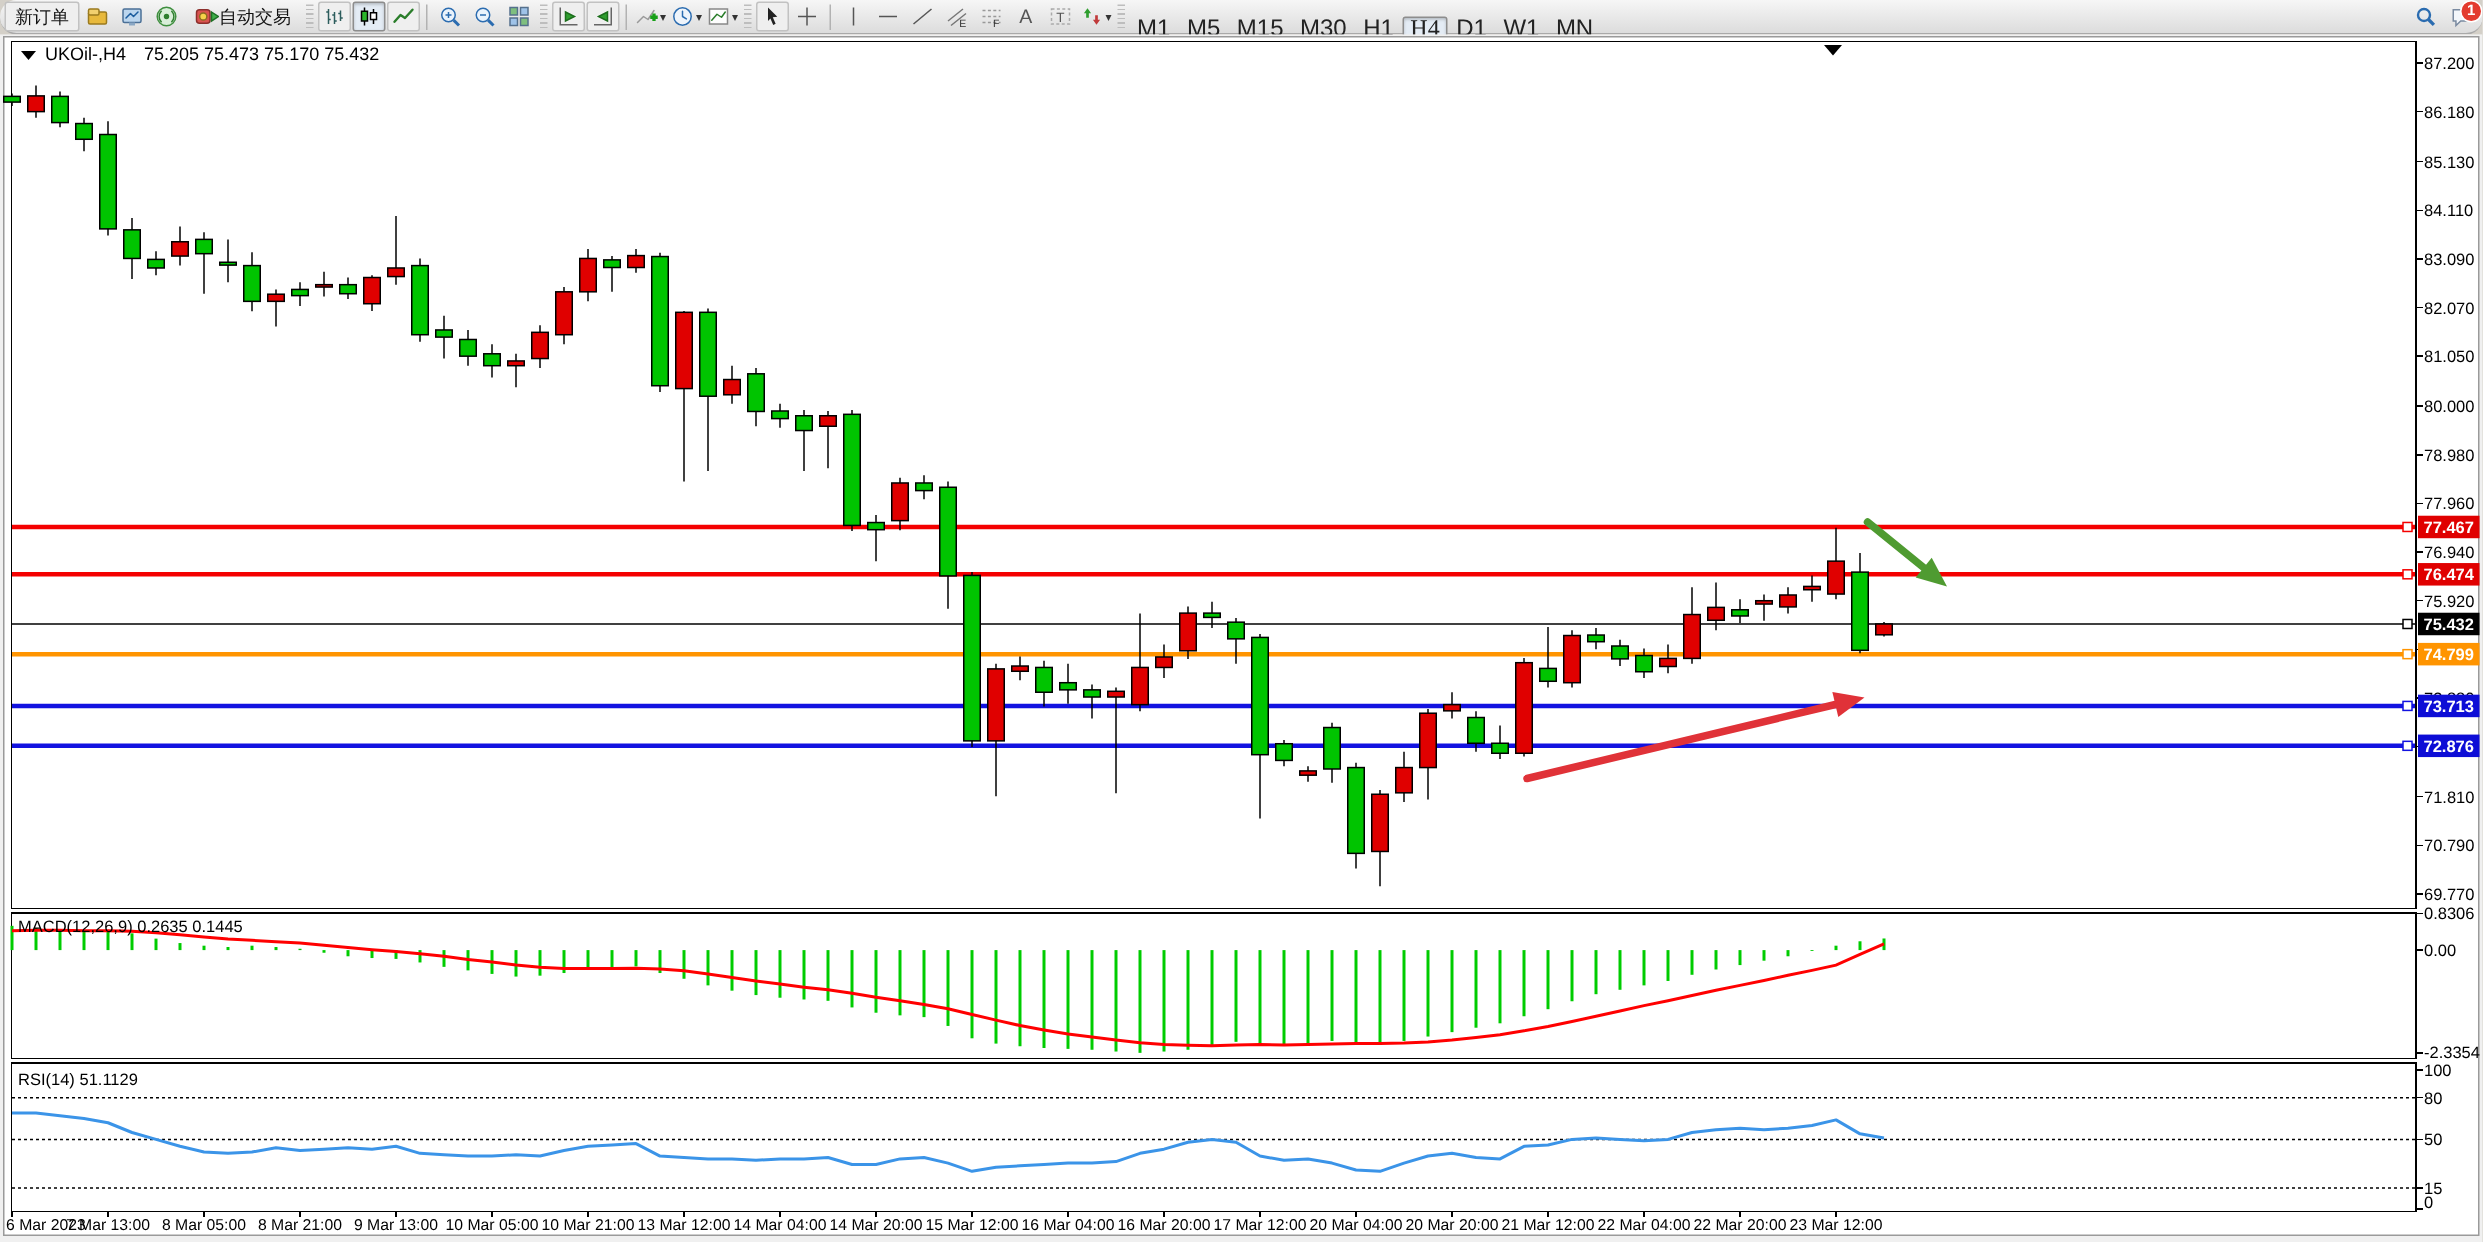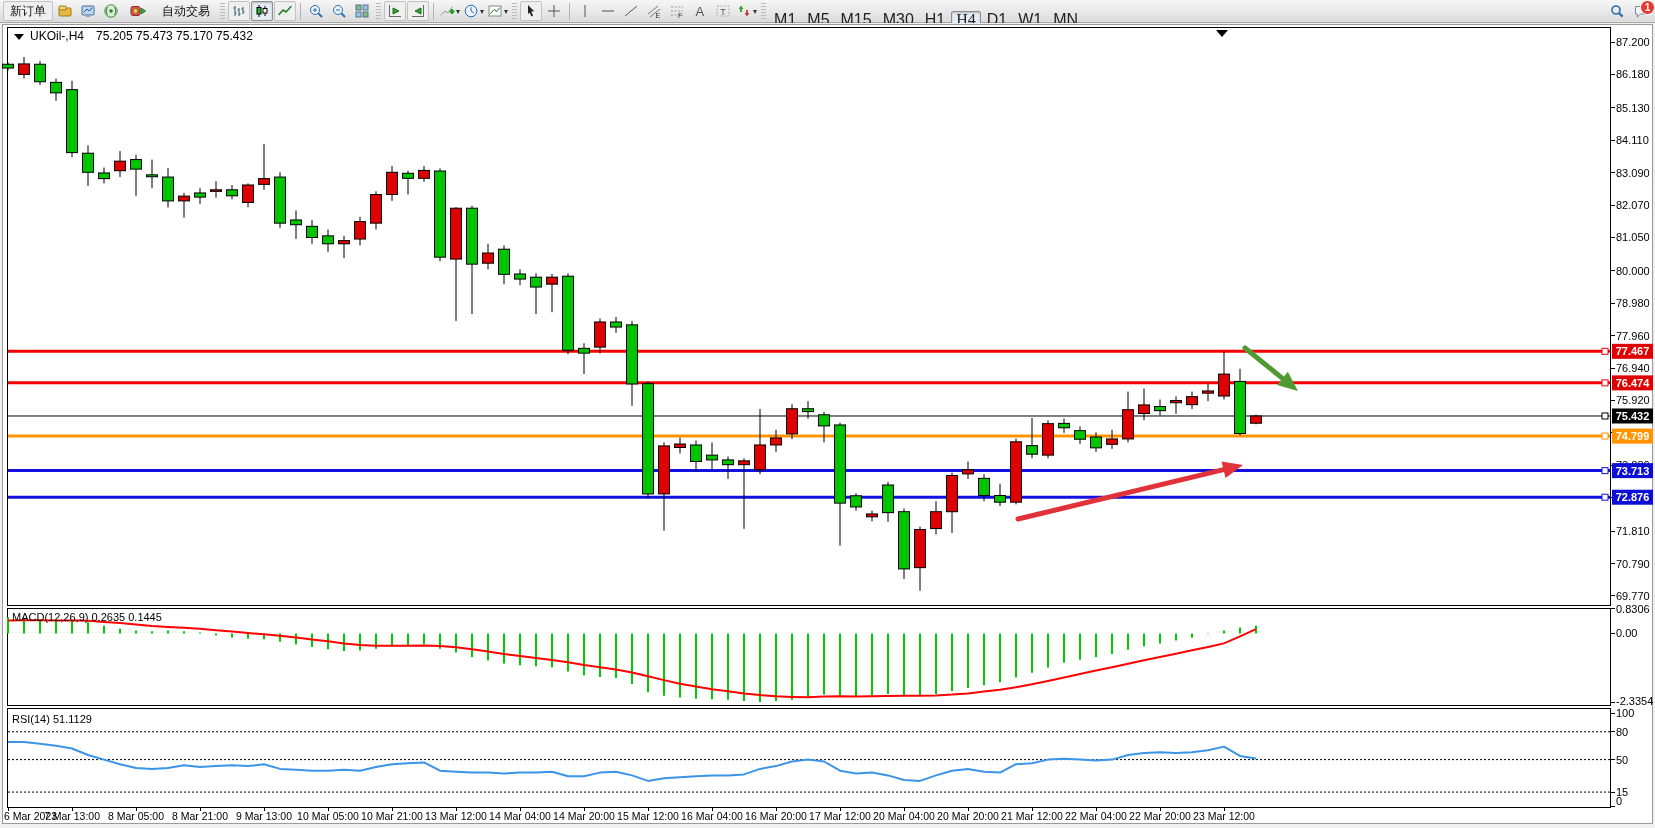--- a/index.html
+++ b/index.html
@@ -1,18 +1,18 @@
 <!DOCTYPE html>
 <html><head>
 <meta charset="utf-8">
 <style>
   html,body{margin:0;padding:0;background:#d4d0c8;}
   body{width:1655px;height:828px;overflow:hidden;font-family:"Liberation Sans",sans-serif;}
   .toolbar{height:22px;display:flex;align-items:center;padding:0 3px;
-    background:linear-gradient(#f6f6f6,#dcdcdc);border-bottom:1px solid #a9a9a9;gap:1px;}
+    background:linear-gradient(#f6f6f6,#dcdcdc);border-bottom:1px solid #a9a9a9;gap:1px;border-radius:11px;}
   .tb{height:20px;min-width:22px;display:flex;align-items:center;justify-content:center;
     border:1px solid transparent;border-radius:2px;box-sizing:border-box;cursor:default;}
   .tb.framed{border-color:#c2c2c2;background:#efefef;}
   .tb.pressed{border-color:#8d8d8d;background:#e4ecf5;box-shadow:inset 0 1px 2px rgba(0,0,0,.22);font-family:Liberation Serif, serif;}
   .tb-text{padding:0 6px;font-size:12px;color:#111;white-space:nowrap;}
   .tf{font-size:16px;color:#222;padding:0 4px;height:18px;min-width:24px;margin-top:18px;}
   .sep{width:1px;height:17px;background:#b2b2b2;margin:0 3px;flex:none;}
   .grip{width:5px;height:16px;margin:0 2px;flex:none;
     background:repeating-linear-gradient(180deg,#bdbdbd 0 1px,transparent 1px 3px);}
   .dd{font-size:8px;color:#333;margin-left:1px;}
@@ -50,21 +50,21 @@
         <circle cx="8" cy="8" r="1.8" fill="#2f7f2f"></circle>
         <path d="M4.5 11.5A5 5 0 0 1 4.5 4.5M11.5 4.5a5 5 0 0 1 0 7" stroke="#2f7f2f" fill="none" stroke-linecap="round" stroke-linejoin="round"></path>
       </svg>
     </div>
     <div class="tb tb-text">
       <svg width="16" height="16" viewBox="0 0 16 16" fill="none" stroke-width="1">
         <rect x="1" y="3.5" width="9" height="9" rx="2" fill="#d9534f" stroke="#8c2f2c"></rect>
         <circle cx="5.5" cy="8" r="2.4" fill="#f6d34a" stroke="#8c6d1f"></circle>
         <polygon points="11,5 15.5,8 11,11" fill="#3fae49" stroke="#1e7026"></polygon>
       </svg>
-      <span style="margin-left:16px">自动交易</span>
+      <span style="margin-left:0">自动交易</span>
     </div>
     <div class="grip"></div>
     <div class="tb framed">
       <svg width="16" height="16" viewBox="0 0 16 16" fill="none" stroke-width="1">
         <g stroke="#2d5d5d">
           <path d="M4 3v10M8 5v8M12 4v7"></path>
           <path d="M2.5 5h1.5M4 10h1.5M6.5 7h1.5M8 11h1.5M10.5 6h1.5M12 9h1.5"></path>
         </g>
       </svg>
     </div>

